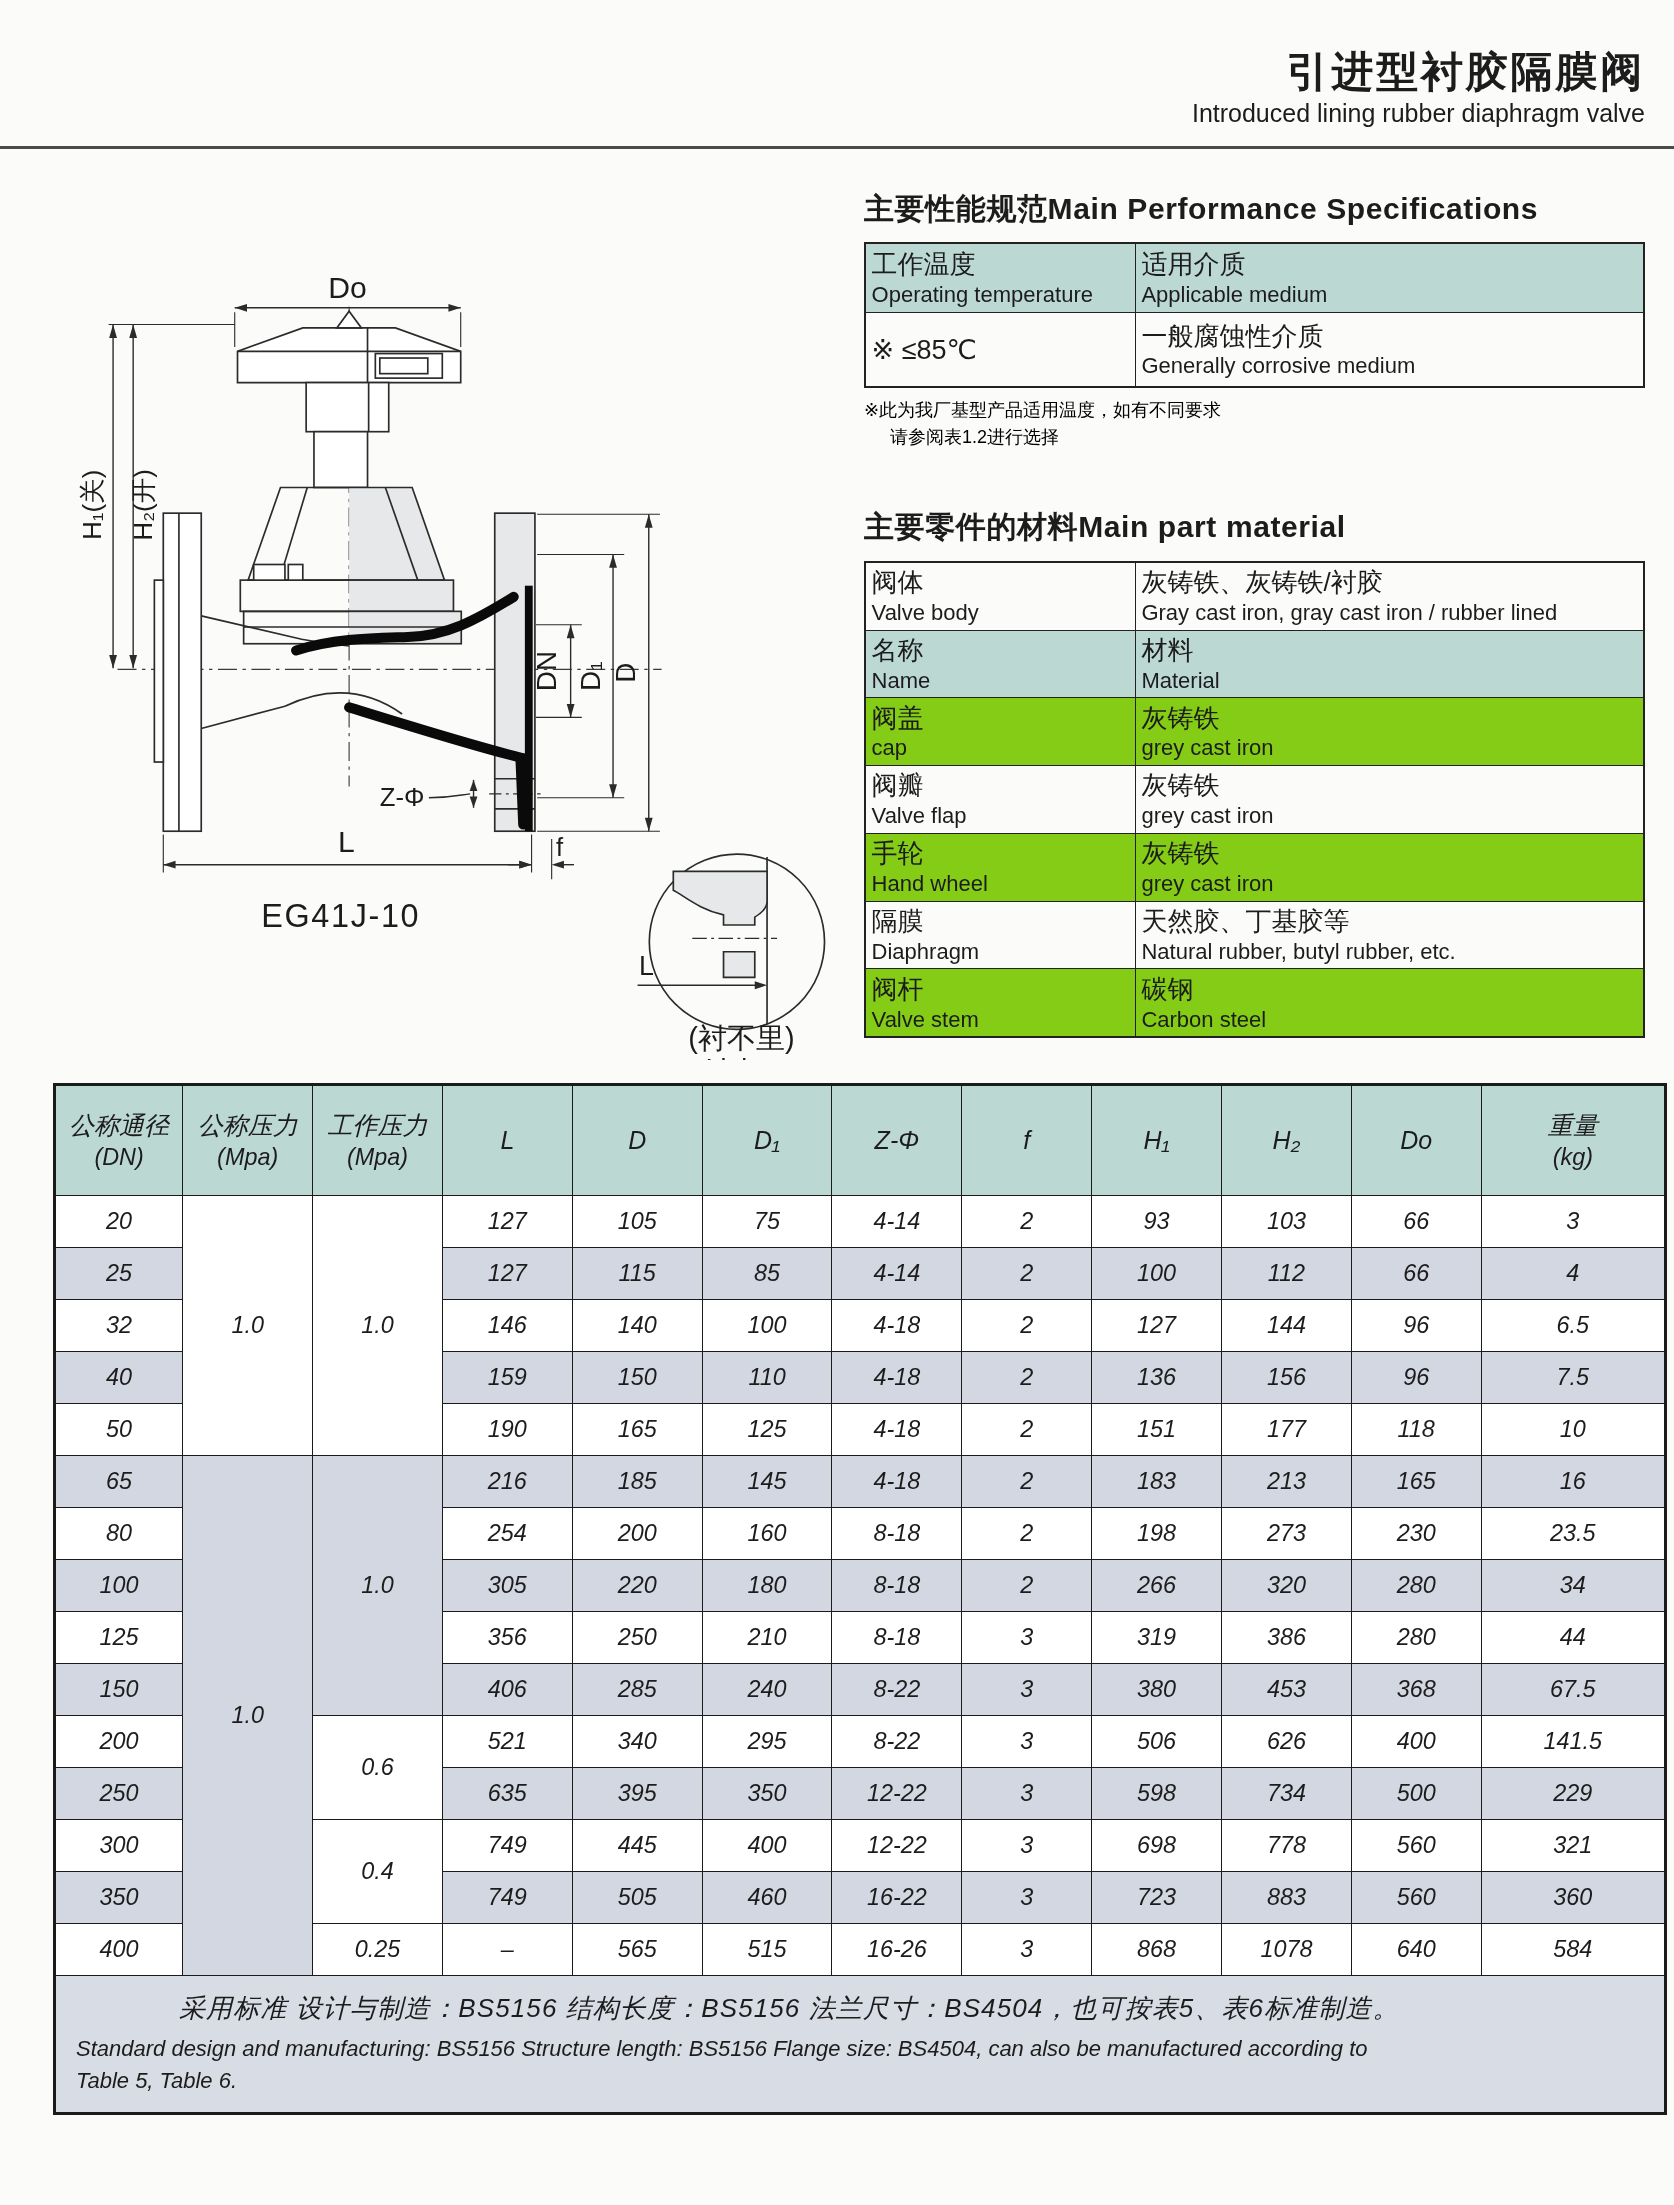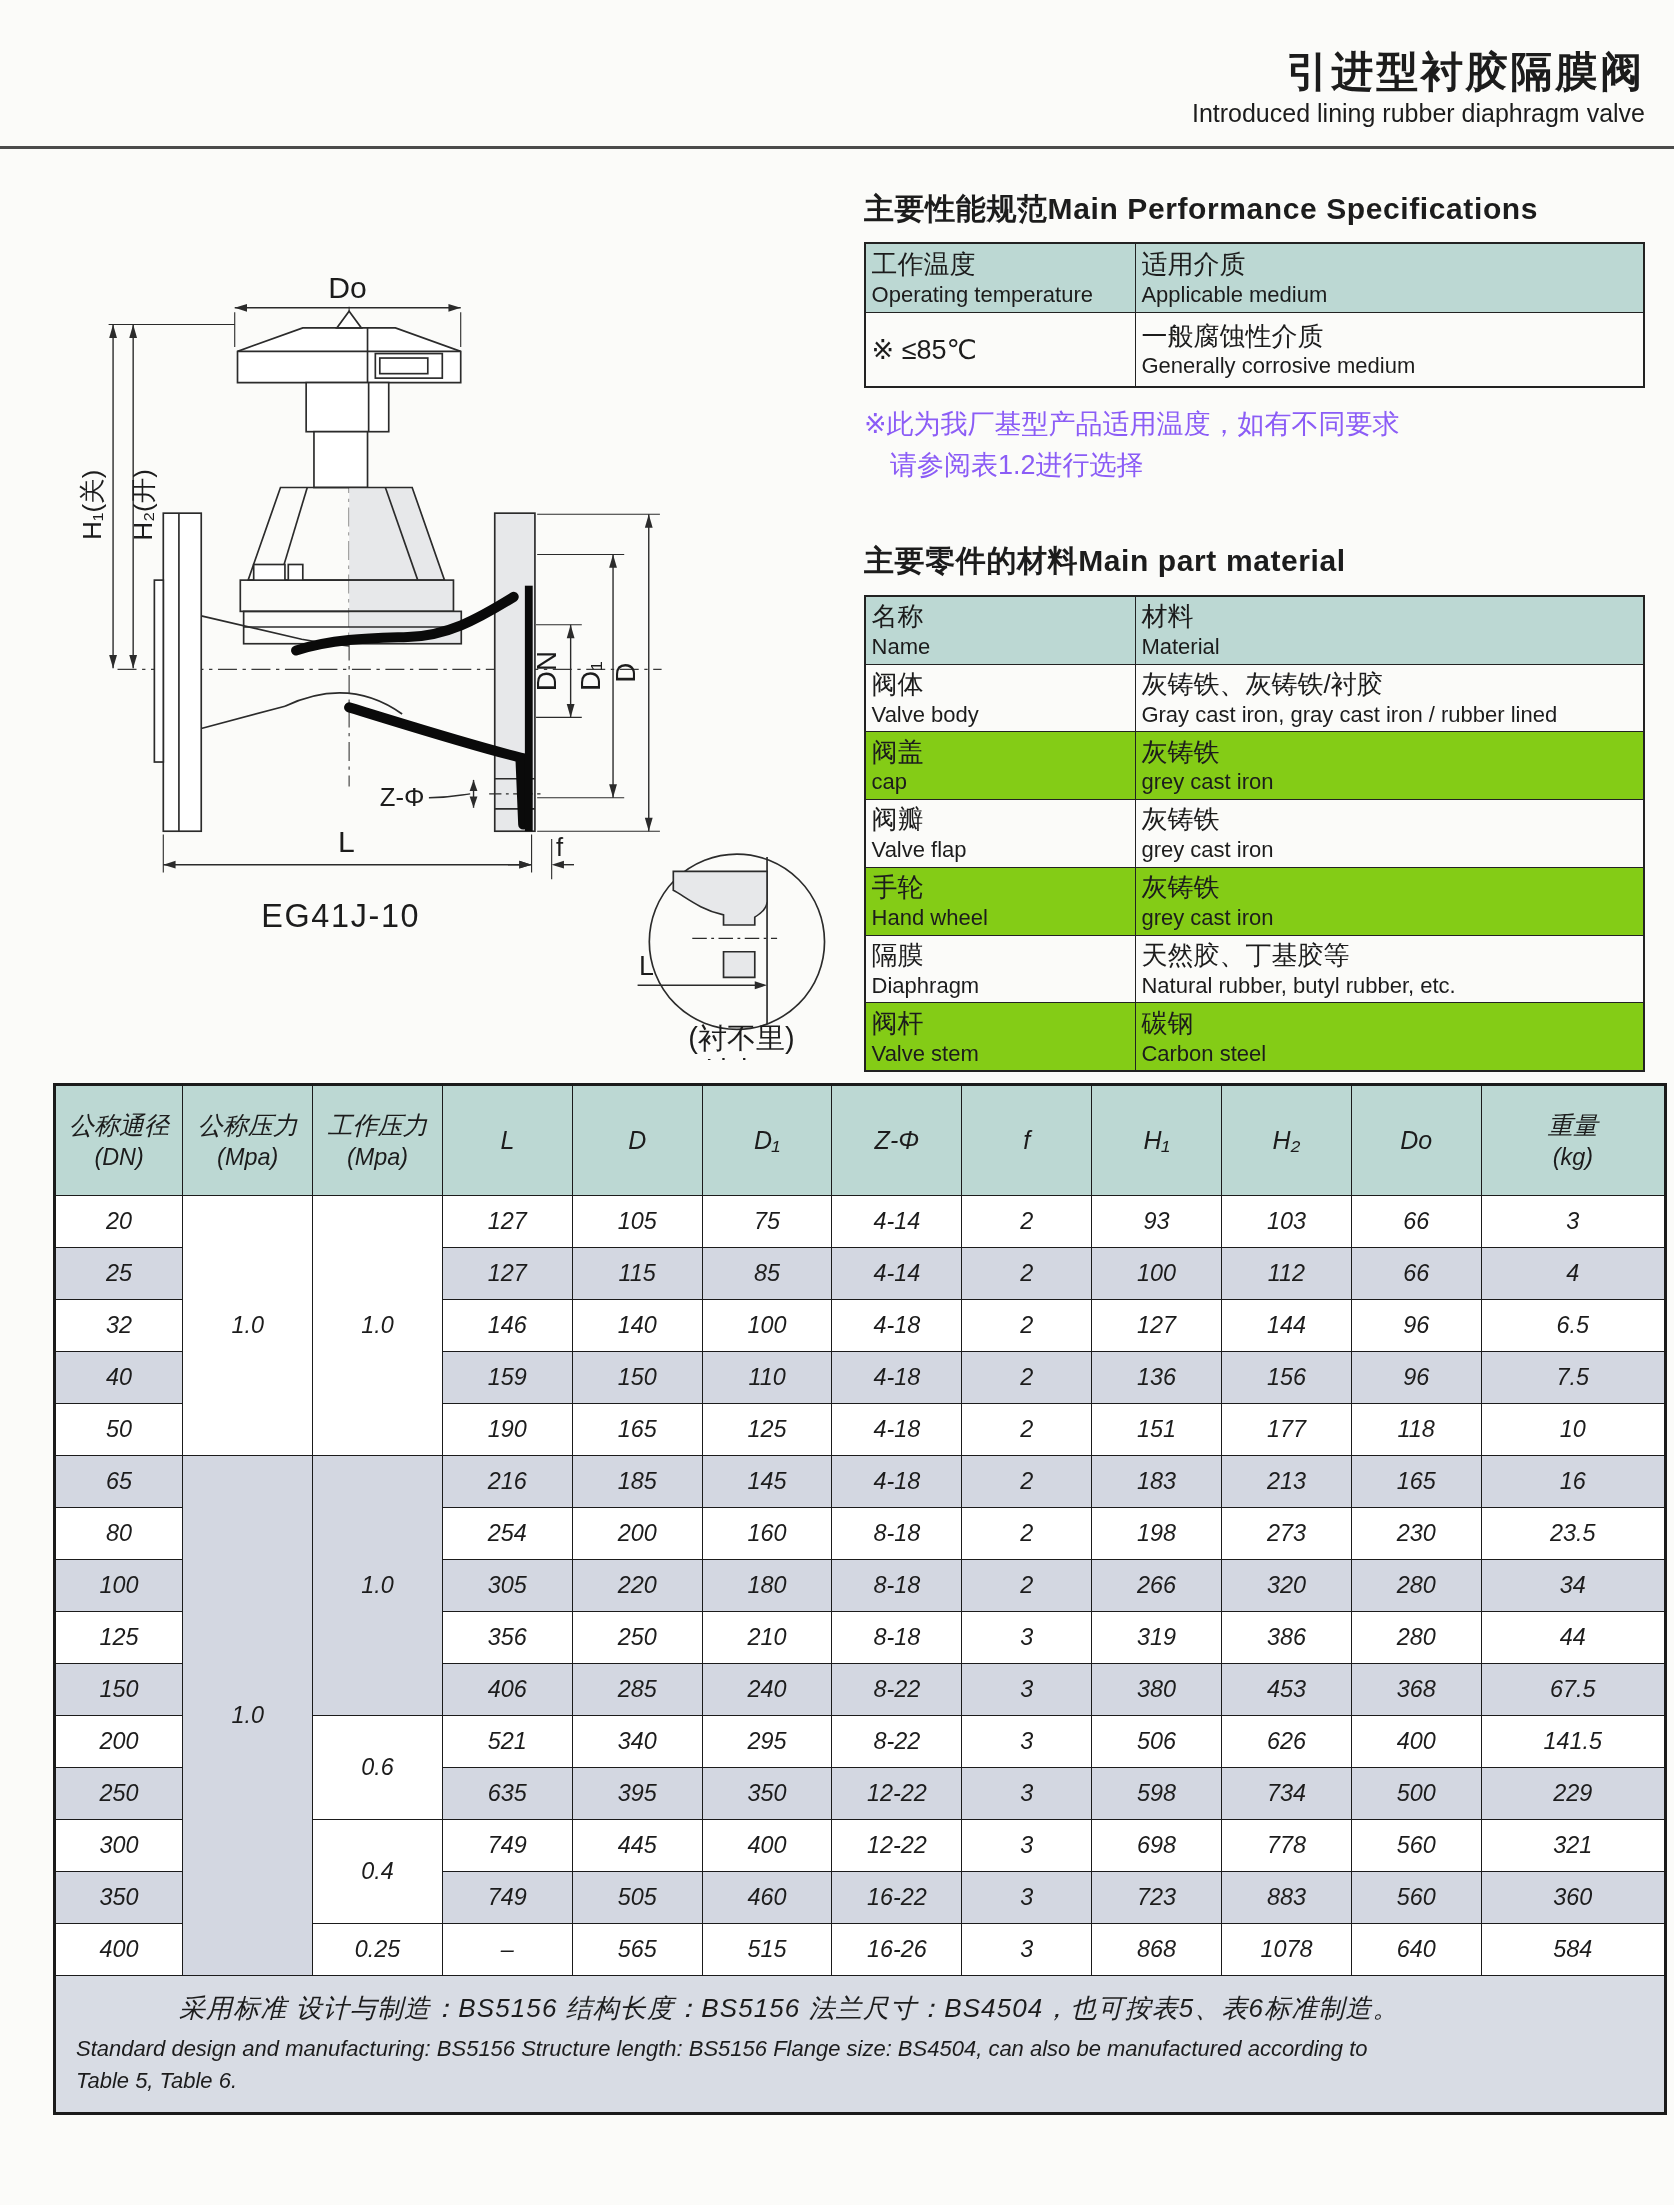--- a/index.html
+++ b/index.html
@@ -19,21 +19,21 @@
   .right-col{position:absolute;left:864px;top:189px;width:781px;}
   .section-heading{font-size:30px;font-weight:700;letter-spacing:0.6px;}
   table.spec{border-collapse:collapse;width:781px;margin-top:12.3px;border:2.8px solid #222;}
   .spec th,.spec td{border:1.7px solid #222;text-align:left;vertical-align:middle;padding:3.3px 5.6px;}
   .spec th{background:#bcd8d3;font-weight:400;}
   .spec .zh{font-size:26px;line-height:1.3;}
   .spec .en{font-size:22px;line-height:1.2;}
   .perf-head th{height:61px;}
   .perf-row td{height:67px;}
   .temp-val{font-size:27px;}
-  .note{margin-top:16px;font-size:27px;line-height:1.5;color:#8b5cf6;}
+  .note{margin-top:9px;font-size:18px;line-height:1.5;color:#000000;}
   .note .l2{padding-left:26px;}
   .mat-heading{margin-top:56px;}
   table.mat td{height:60px;}
   table.mat th{height:59px;}
   table.mat tr.alt td{background:#84cc16;}
 
   .dims{position:absolute;left:53px;top:1076px;width:1614px;}
   table.dims-table{border-collapse:collapse;width:100%;margin-top:7px;border:3.3px solid #1b1b1b;table-layout:fixed;font-style:italic;}
   .dims-table th,.dims-table td{border:1.7px solid #1b1b1b;text-align:center;vertical-align:middle;}
   .dims-table th{background:#bcd8d3;height:109px;font-weight:400;padding:0;}
@@ -214,38 +214,38 @@
 
   <div class="section-heading mat-heading">主要零件的材料Main part material</div>
 
   <table class="spec mat">
     <colgroup>
         <col style="width:34.7%">
         <col style="width:65.3%">
       </colgroup>
     <tbody>
         <tr>
+      <td>
+            <div class="zh">阀体</div>
+            <div class="en">Valve body</div>
+          </td>
+      <td>
+            <div class="zh">灰铸铁、灰铸铁/衬胶</div>
+            <div class="en">Gray cast iron, gray cast iron / rubber lined</div>
+          </td>
+    </tr>
+    <tr>
       <th>
         <div class="zh">名称</div>
         <div class="en">Name</div>
       </th>
       <th>
         <div class="zh">材料</div>
         <div class="en">Material</div>
       </th>
-    </tr>
-    <tr>
-      <td>
-            <div class="zh">阀体</div>
-            <div class="en">Valve body</div>
-          </td>
-      <td>
-            <div class="zh">灰铸铁、灰铸铁/衬胶</div>
-            <div class="en">Gray cast iron, gray cast iron / rubber lined</div>
-          </td>
     </tr>
     <tr class="alt">
       <td>
             <div class="zh">阀盖</div>
             <div class="en">cap</div>
           </td>
       <td>
             <div class="zh">灰铸铁</div>
             <div class="en">grey cast iron</div>
           </td>

